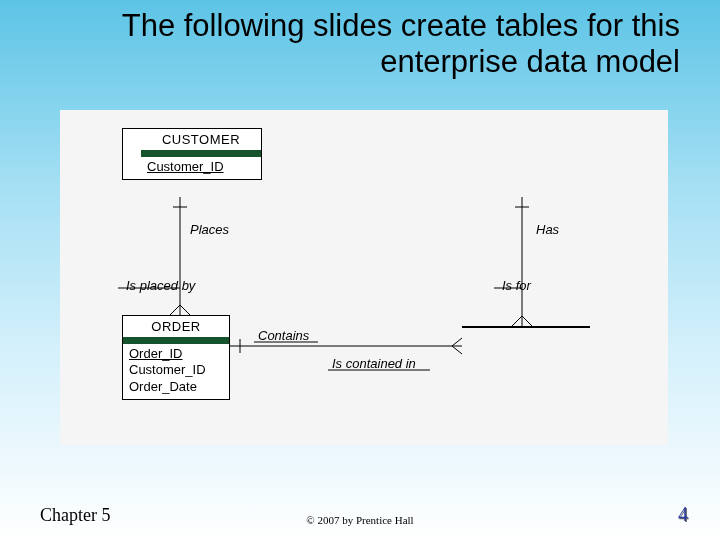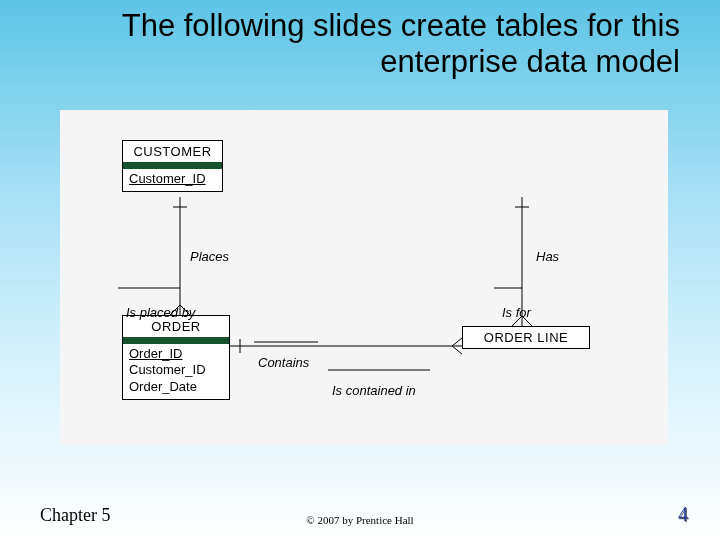--- a/index.html
+++ b/index.html
@@ -43,21 +43,20 @@
   .entity .attrs .pk { text-decoration: underline; }
   .entity .attrs div { line-height: 1.25; white-space: nowrap; }
 
   .rel-label {
     position: absolute;
     font-family: Arial, sans-serif;
     font-style: italic;
     font-size: 13px;
     color: #000;
     white-space: nowrap;
-    margin-top: 27px;
   }
 
   svg.connectors {
     position: absolute;
     left: 0; top: 0;
     width: 608px; height: 335px;
   }
   svg.connectors line { stroke: #000; stroke-width: 1; }
 
   .footer {
@@ -81,39 +80,38 @@
 </style>
 </head>
 <body>
 
 <div class="slide">
 
   <div class="title">The following slides create tables for this enterprise data model</div>
 
   <div class="diagram">
 
-    <div class="entity" style="left:62px; top:30px; width:101px;">
+    <div class="entity" style="left:62px; top:18px; width:140px;padding-left:18px;">
       <div class="ename">CUSTOMER</div>
       <div class="attrs">
         <div class="pk">Customer_ID</div>
       </div>
     </div>
 
 
     <div class="entity" style="left:62px; top:205px; width:108px;">
       <div class="ename">ORDER</div>
       <div class="attrs">
         <div class="pk">Order_ID</div>
         <div>Customer_ID</div>
         <div>Order_Date</div>
       </div>
     </div>
 
     <div class="entity" style="left:402px; top:216px; width:128px;">
-      <div class="ename">ORDER LINE</div>
     </div>
 
     <div class="rel-label" style="left:130px; top:112px;">Places</div>
     <div class="rel-label" style="left:66px; top:168px;">Is placed by</div>
     <div class="rel-label" style="left:476px; top:112px;">Has</div>
     <div class="rel-label" style="left:442px; top:168px;">Is for</div>
     <div class="rel-label" style="left:198px; top:218px;">Contains</div>
     <div class="rel-label" style="left:272px; top:246px;">Is contained in</div>
 
     <svg class="connectors">

